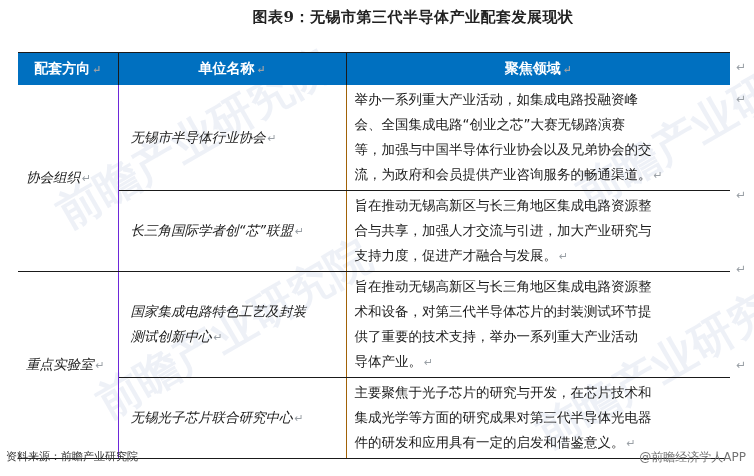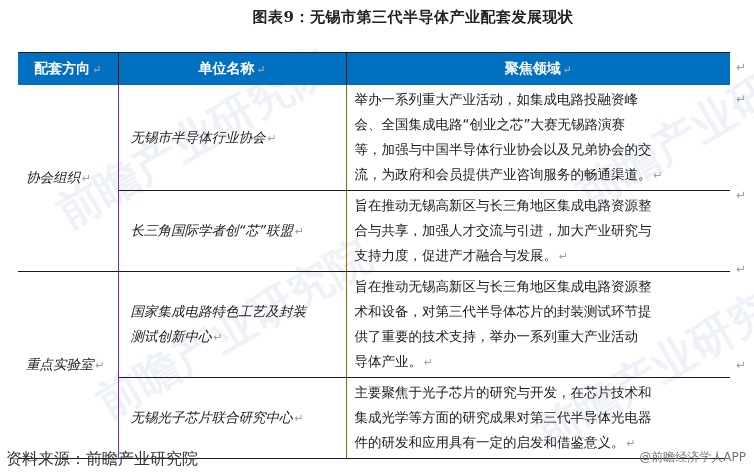--- a/index.html
+++ b/index.html
@@ -29,21 +29,21 @@
     border-bottom: 1px solid #1a1a1a; padding: 2px 8px; vertical-align: middle;
     line-height: 25px; color: #1a1a1a;
   }
   table.main td.col1 { border-right: 1px solid #6d28d9; text-align: left; padding-left: 8px; font-style: italic; }
   table.main td.col2 { border-right: 1px solid #a16207; padding-left: 12px; font-style: italic; }
   table.main th.h1 { border-right: 1px solid #1a1a1a; }
   table.main th.h2 { border-right: 1px solid #1a1a1a; }
   .ret { color: #9aa0a6; font-size: 11px; margin-left: 2px; }
   .side-ret { position: absolute; left: 736px; color: #9aa0a6; font-size: 12px; }
   .bullet-mark { position: absolute; left: 3px; top: 12px; width: 5px; height: 5px; background: #000; }
-  .footer-left { position: absolute; left: 6px; top: 449px; font-size: 16px; color: #333; }
+  .footer-left { position: absolute; left: 6px; top: 449px; font-size: 11px; color: #333; }
   .footer-right { position: absolute; right: 8px; top: 449px; font-size: 12px; color: #737373; }
 </style>
 </head>
 <body>
 
 <div class="title">图表9：无锡市第三代半导体产业配套发展现状</div>
 
 <div class="watermark" style="left:40px; top:110px;">前瞻产业研究院</div>
 <div class="watermark" style="left:560px; top:90px;">前瞻产业研究院</div>
 <div class="watermark" style="left:80px; top:300px;">前瞻产业研究院</div>

